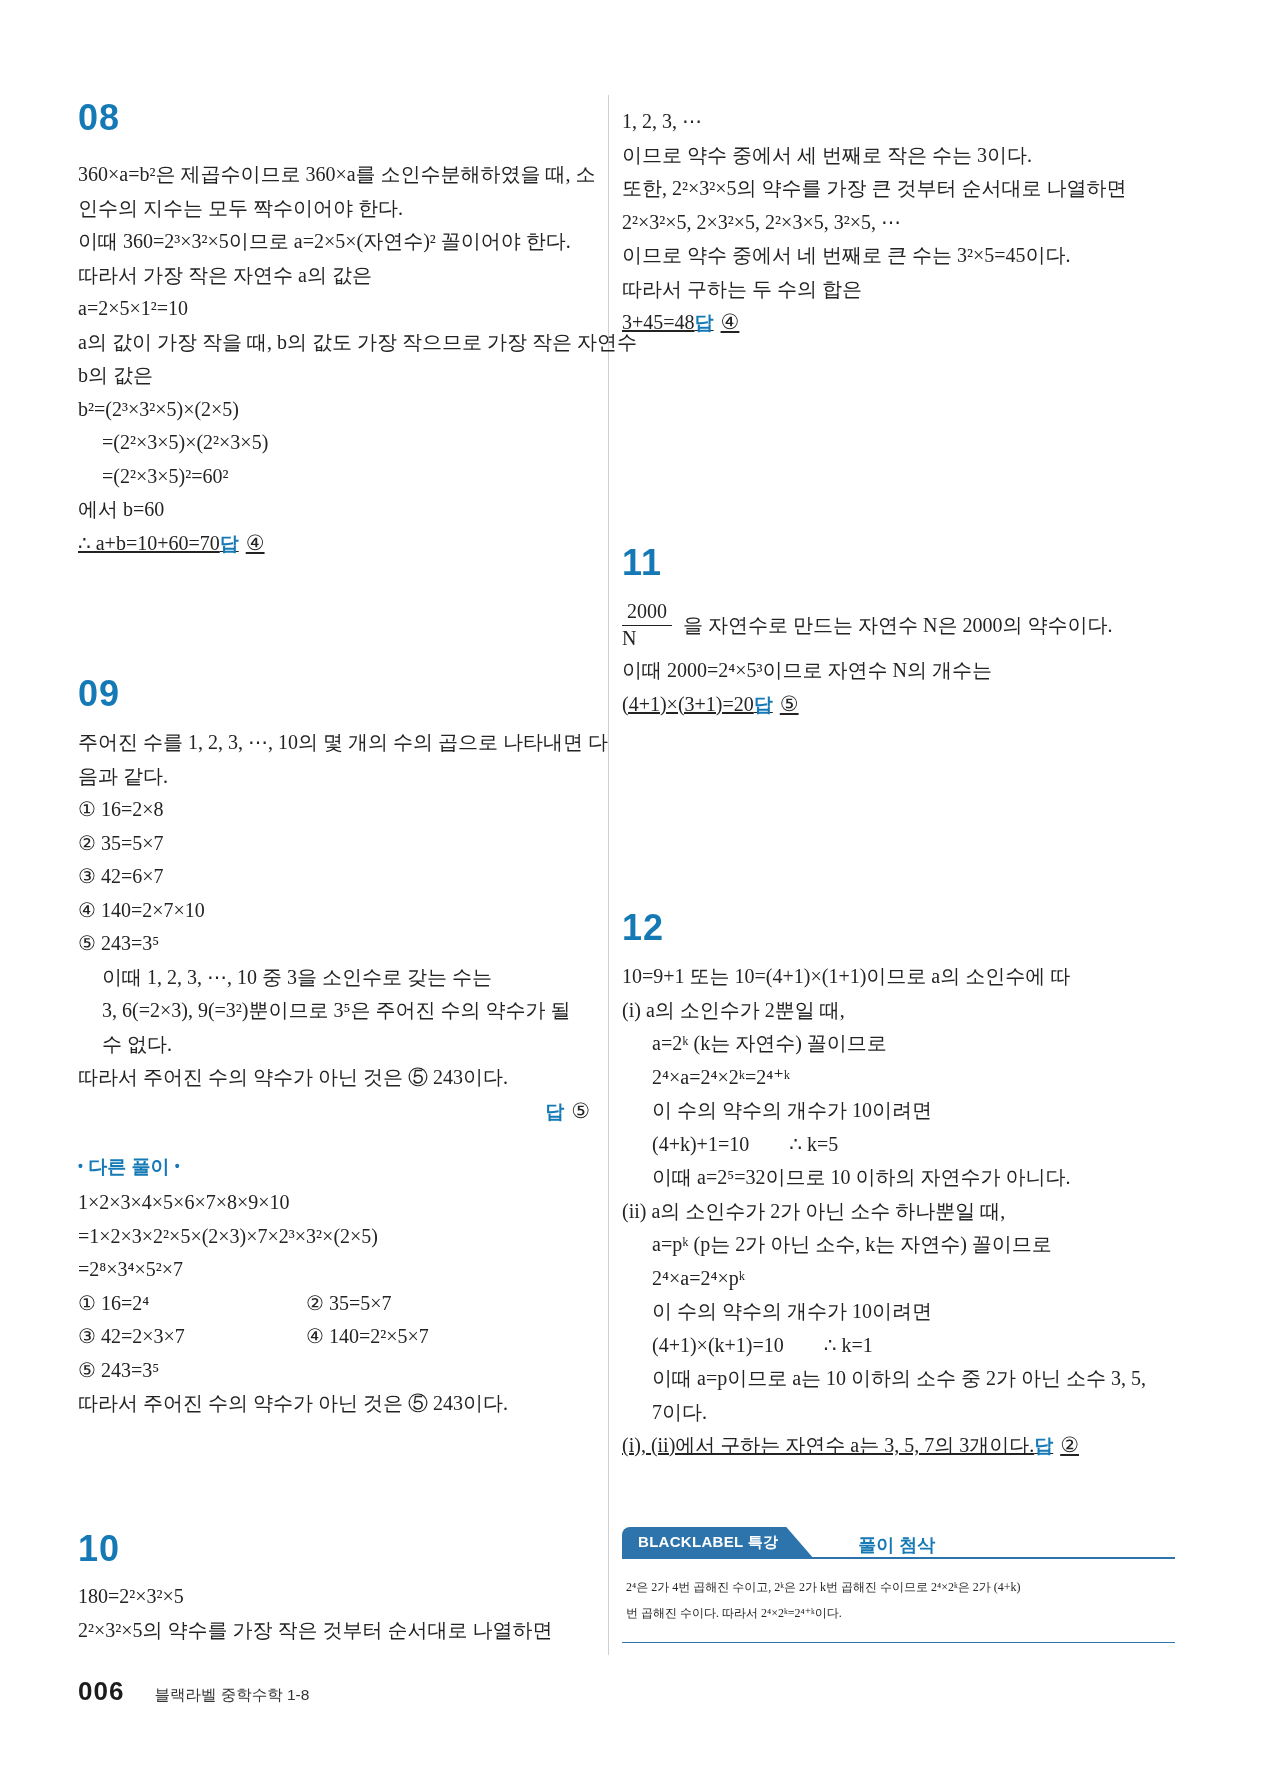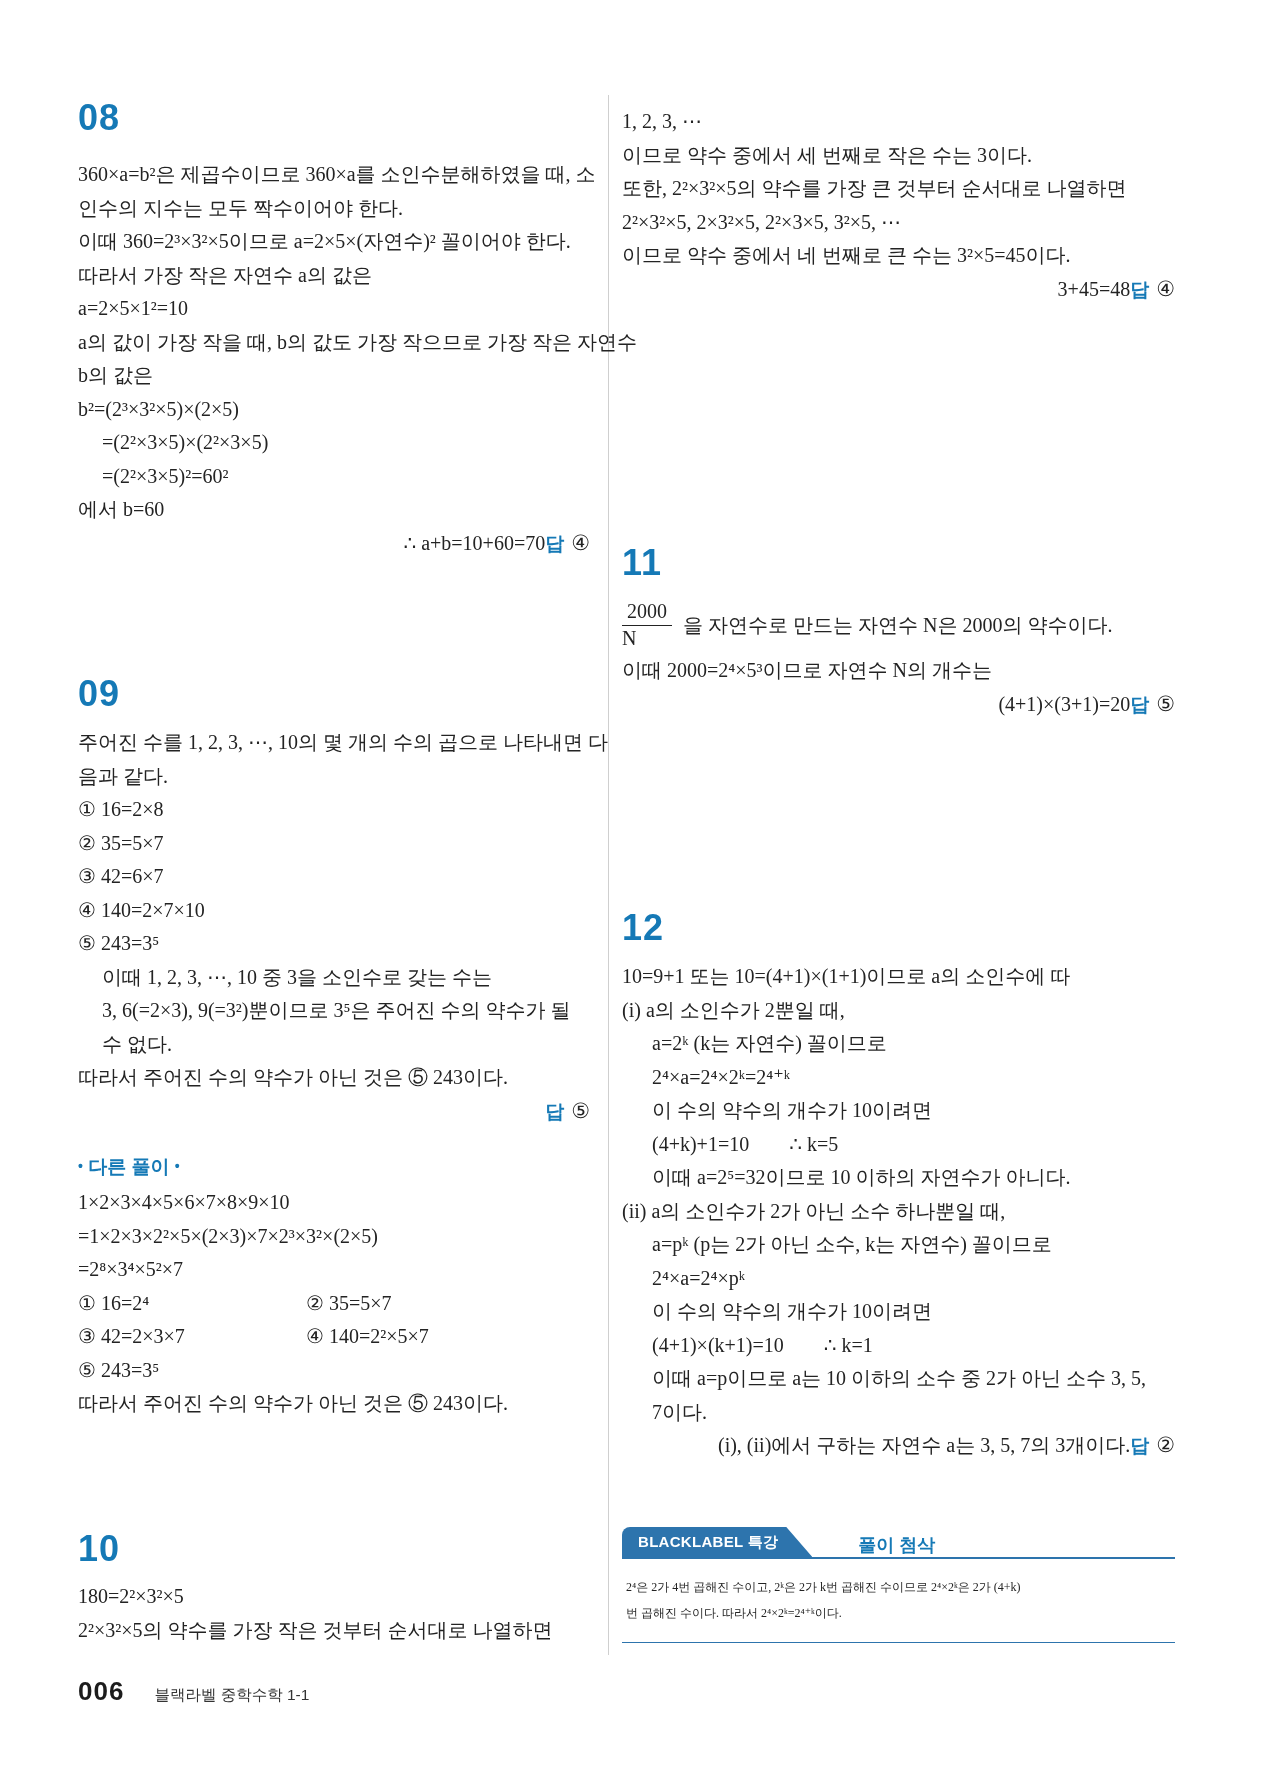--- a/index.html
+++ b/index.html
@@ -15,21 +15,21 @@
   .abs{position:absolute;}
   .pnum{
     font-family:"Liberation Sans","DejaVu Sans",sans-serif;
     font-weight:700;font-size:36px;color:#1579b6;letter-spacing:1px;line-height:1;text-align:right;
   }
   .ln{
     height:33.5px;line-height:33.5px;font-size:20px;white-space:nowrap;
   }
   .ind{padding-left:24px;}
   .ind2{padding-left:30px;}
-  .ans-row{display:flex;justify-content:flex-end;align-items:center;}
+  .ans-row{display:flex;justify-content:flex-start;align-items:center;text-decoration:underline;}
   .ans-only{display:flex;justify-content:flex-end;align-items:center;}
   .ans{display:inline-flex;align-items:center;gap:7px;}
   .ans-label{
     color:#1579b6;font-family:"Liberation Sans","DejaVu Sans",sans-serif;
     font-weight:700;font-size:19px;
   }
   .ans-num{font-size:21px;color:#232323;}
   .two-col{display:flex;}
   .two-col .opt1{width:228px;display:inline-block;}
   .alt-head{
@@ -139,29 +139,30 @@
   </div>
 
   <div class="abs pnum" style="left:78px;top:1531px;">10</div>
   <div class="abs" style="left:78px;top:1580px;width:512px;">
     <div class="ln">180=2²×3²×5</div>
     <div class="ln">2²×3²×5의 약수를 가장 작은 것부터 순서대로 나열하면</div>
   </div>
 
   <div class="footer">
     <span class="pg">006</span>
-    <span class="ft">블랙라벨 중학수학 1-1</span>
+    <span class="ft">블랙라벨 중학수학 1-8</span>
   </div>
 
   <div class="abs" style="left:622px;top:105px;width:553px;">
     <div class="ln">1, 2, 3, ⋯</div>
     <div class="ln">이므로 약수 중에서 세 번째로 작은 수는 3이다.</div>
     <div class="ln">또한, 2²×3²×5의 약수를 가장 큰 것부터 순서대로 나열하면</div>
     <div class="ln">2²×3²×5, 2×3²×5, 2²×3×5, 3²×5, ⋯</div>
     <div class="ln">이므로 약수 중에서 네 번째로 큰 수는 3²×5=45이다.</div>
+    <div class="ln">따라서 구하는 두 수의 합은</div>
     <div class="ln ans-row">
       <span>3+45=48</span>
       <span class="ans">
         <span class="ans-label">답</span>
         <span class="ans-num">④</span>
       </span>
     </div>
   </div>
 
   <div class="abs pnum" style="left:622px;top:545px;">11</div>

